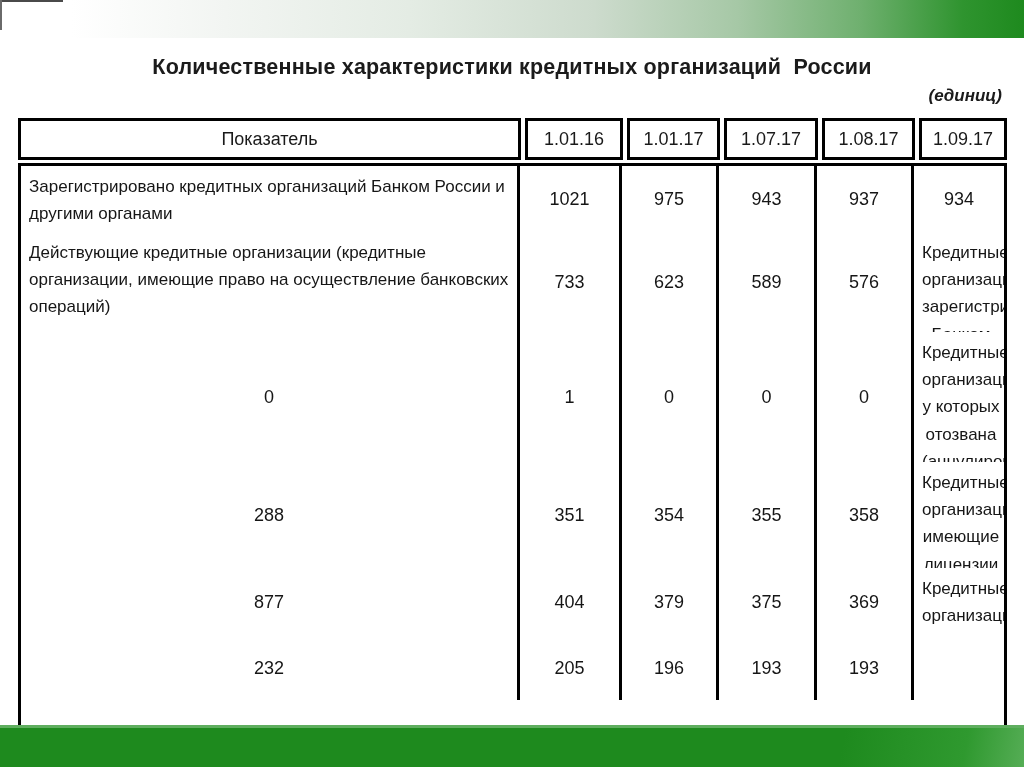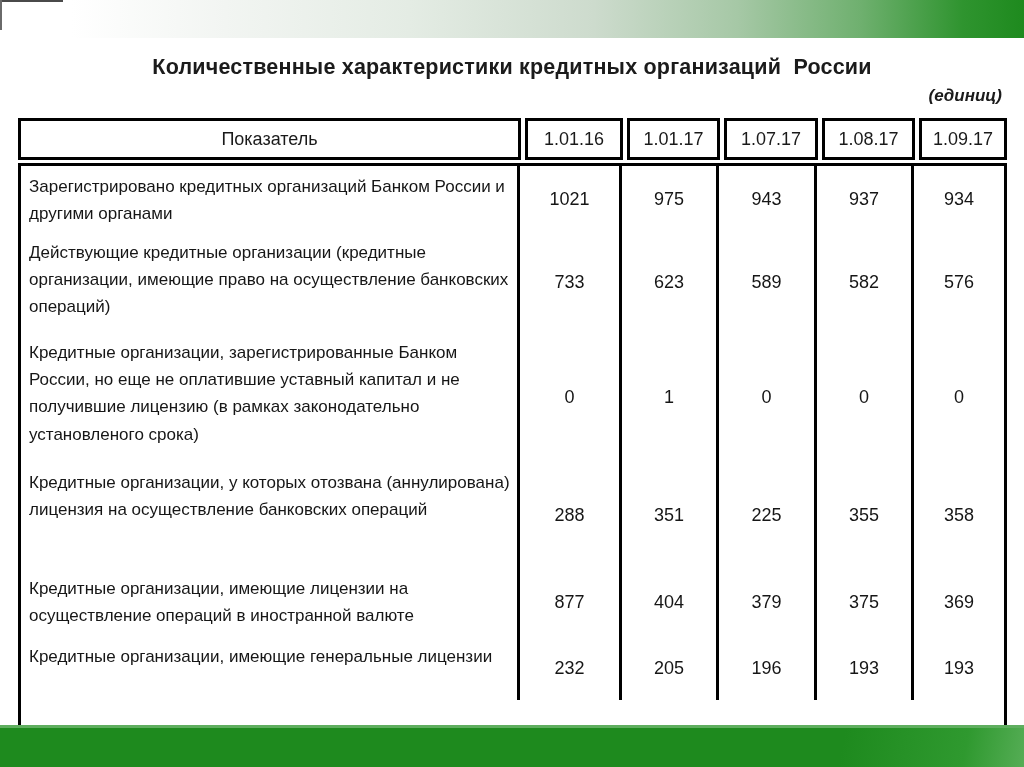--- a/index.html
+++ b/index.html
@@ -108,34 +108,33 @@
     <div class="num">1021</div>
     <div class="num">975</div>
     <div class="num">943</div>
     <div class="num">937</div>
     <div class="num">934</div>
 
     <div class="lbl">Действующие кредитные организации (кредитные организации, имеющие право на осуществление банковских операций)</div>
     <div class="num">733</div>
     <div class="num">623</div>
     <div class="num">589</div>
-    <div class="num">582</div>
     <div class="num">576</div>
 
     <div class="lbl">Кредитные организации, зарегистрированные Банком России, но еще не оплатившие уставный капитал и не получившие лицензию (в рамках законодательно установленого срока)</div>
     <div class="num">0</div>
     <div class="num">1</div>
     <div class="num">0</div>
     <div class="num">0</div>
     <div class="num">0</div>
 
     <div class="lbl">Кредитные организации, у которых отозвана (аннулирована) лицензия на осуществление банковских операций</div>
     <div class="num">288</div>
     <div class="num">351</div>
-    <div class="num">225</div>
+    <div class="num">354</div>
     <div class="num">355</div>
     <div class="num">358</div>
 
     <div class="lbl">Кредитные организации, имеющие лицензии на осуществление операций в иностранной валюте</div>
     <div class="num">877</div>
     <div class="num">404</div>
     <div class="num">379</div>
     <div class="num">375</div>
     <div class="num">369</div>
 

